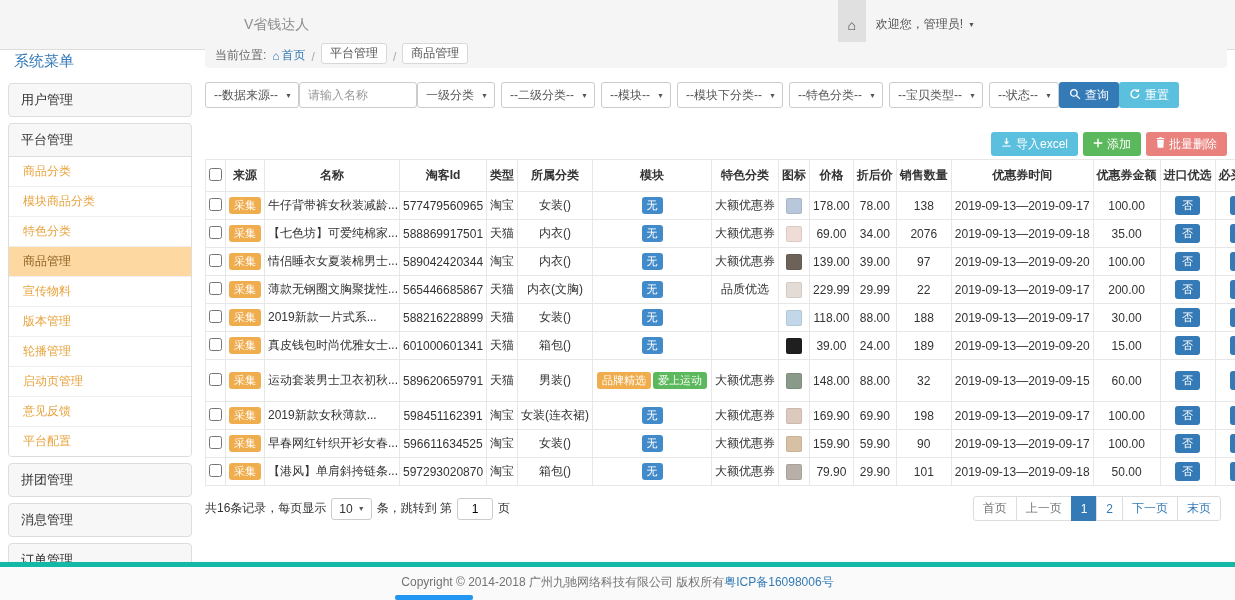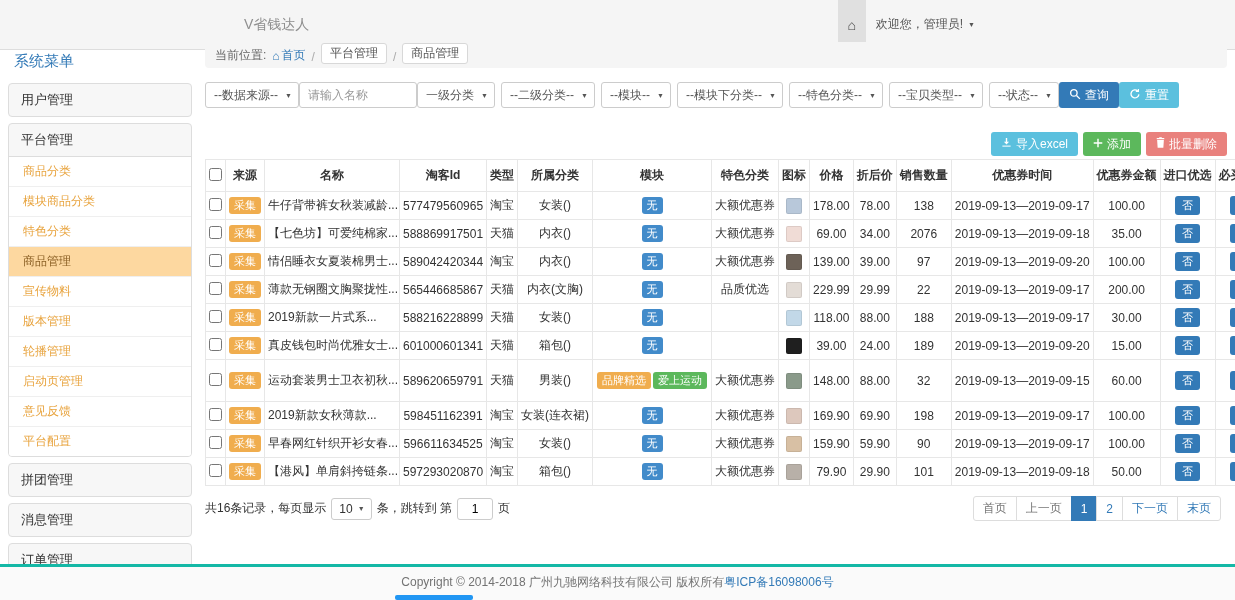--- a/index.html
+++ b/index.html
@@ -60,21 +60,21 @@
   .summary { display:flex; align-items:center; gap:5px; color:#333; }
   .size-select { position:relative; border:1px solid #ccc; border-radius:3px; height:22px; display:inline-flex; align-items:center; padding:0 18px 0 7px; background:#fff; cursor:pointer; }
   .page-input { width:36px; height:22px; border:1px solid #ccc; border-radius:3px; text-align:center; font-size:12px; }
   .pagination { display:flex; margin-right:6px; }
   .page-btn { border:1px solid #ddd; background:#fff; color:#337ab7; padding:3px 9px; margin-left:-1px; cursor:pointer; font-size:12px; }
   .page-btn.muted { color:#777; }
   .page-btn.active { background:#337ab7; border-color:#337ab7; color:#fff; }
   .page-btn:first-child { border-radius:3px 0 0 3px; margin-left:0; }
   .page-btn:last-child { border-radius:0 3px 3px 0; }
 
-  .footer { position:absolute; left:0; right:0; bottom:0; background:#fafafa; border-top:3px solid #14b8a6; text-align:center; padding:7px 0 9px; color:#737373; }
+  .footer { position:absolute; left:0; right:0; bottom:0; background:#fafafa; border-top:5px solid #14b8a6; text-align:center; padding:7px 0 9px; color:#737373; }
   .footer a { color:#337ab7; text-decoration:none; cursor:pointer; }
   .scroll-thumb { position:absolute; bottom:0; left:395px; width:78px; height:5px; background:#2196f3; border-radius:2px; cursor:pointer; z-index:5; }
 </style>
 </head>
 <body>
 
 <div class="topbar">
   <div class="brand">V省钱达人</div>
   <div class="top-right">
     <div class="home-block">

